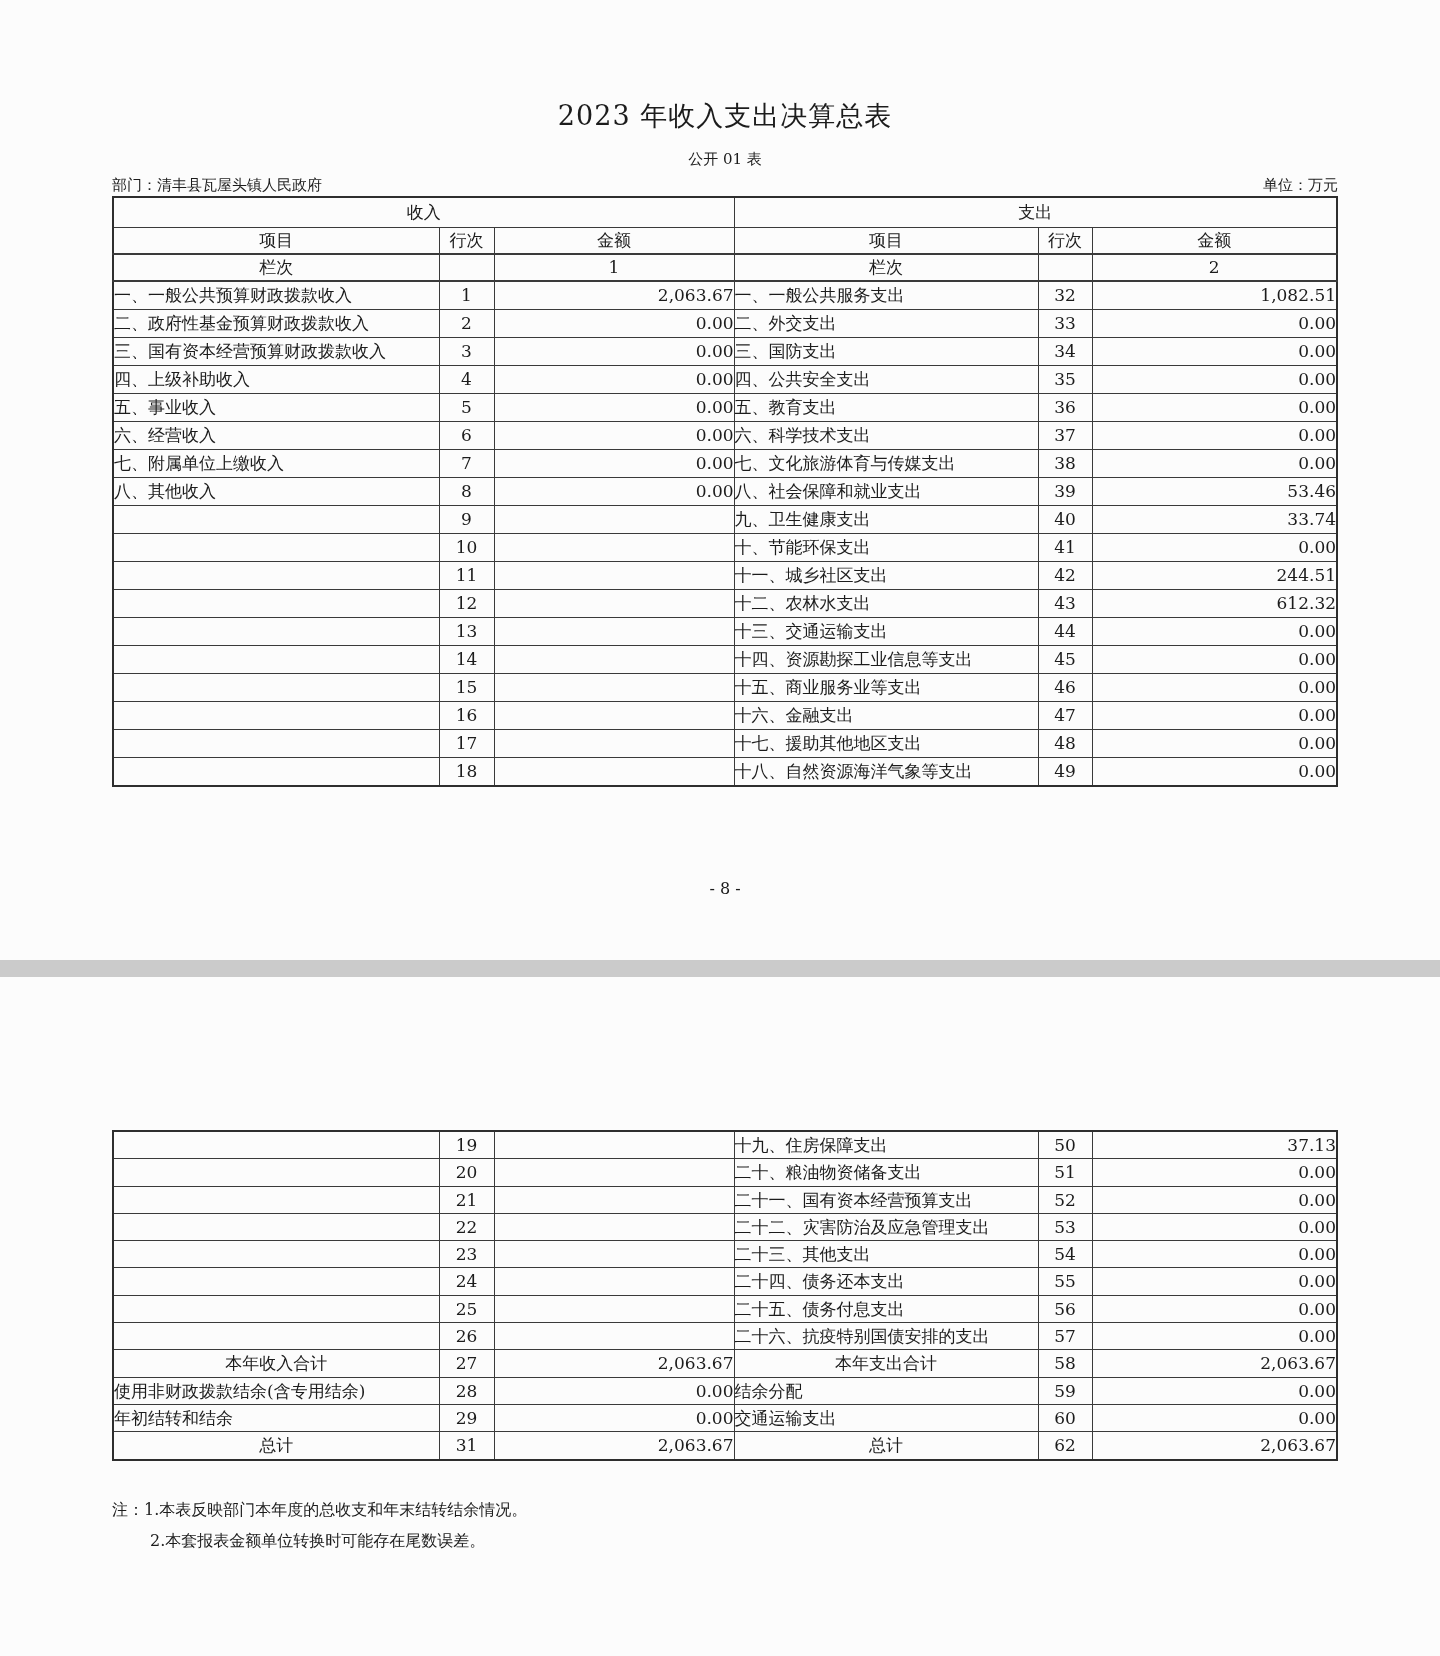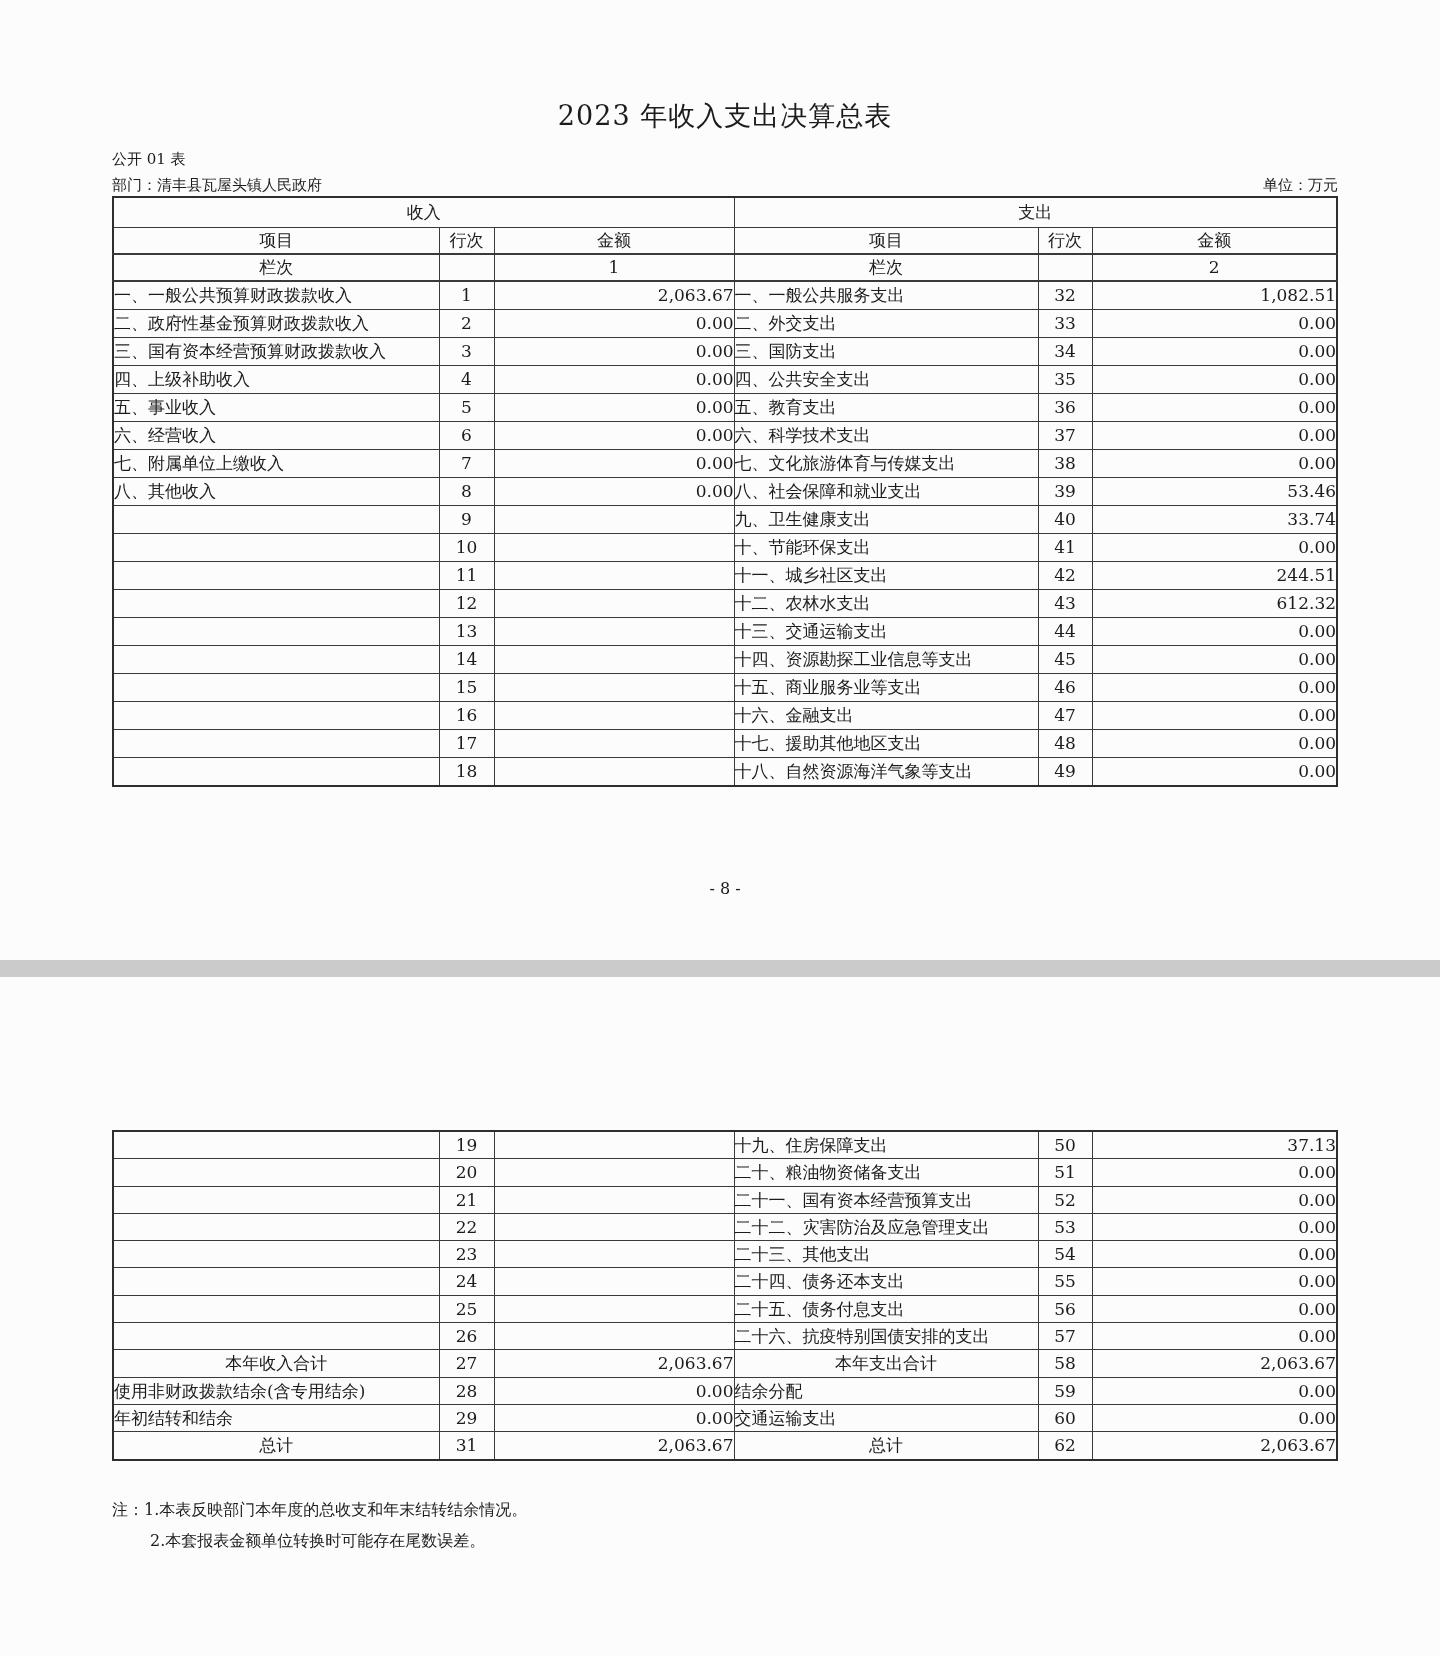--- a/index.html
+++ b/index.html
@@ -7,21 +7,21 @@
     width:1440px;height:1656px;position:relative;
     background:#fcfcfc;
     font-family:"DejaVu Serif","Liberation Serif",serif;
     color:#1c1c1c;
     -webkit-font-smoothing:antialiased;
   }
   .content{position:absolute;left:112px;width:1226px;}
   .doc-title{
     top:98px;text-align:center;font-size:27px;font-weight:400;letter-spacing:1px;
   }
-  .form-code-row{top:150px;text-align:left;font-size:15px;}
+  .form-code-row{top:150px;text-align:center;font-size:15px;}
   .meta-row{top:176px;display:flex;justify-content:space-between;font-size:15px;gap:28px;}
   .fin-table{
     border-collapse:collapse;table-layout:fixed;width:1226px;
     position:absolute;left:112px;background:transparent;
   }
   .table-1{top:196px;}
   .table-2{top:1130px;}
   .fin-table td,.fin-table th{
     border:1px solid #3a3a3a;
     font-size:17px;font-weight:normal;

